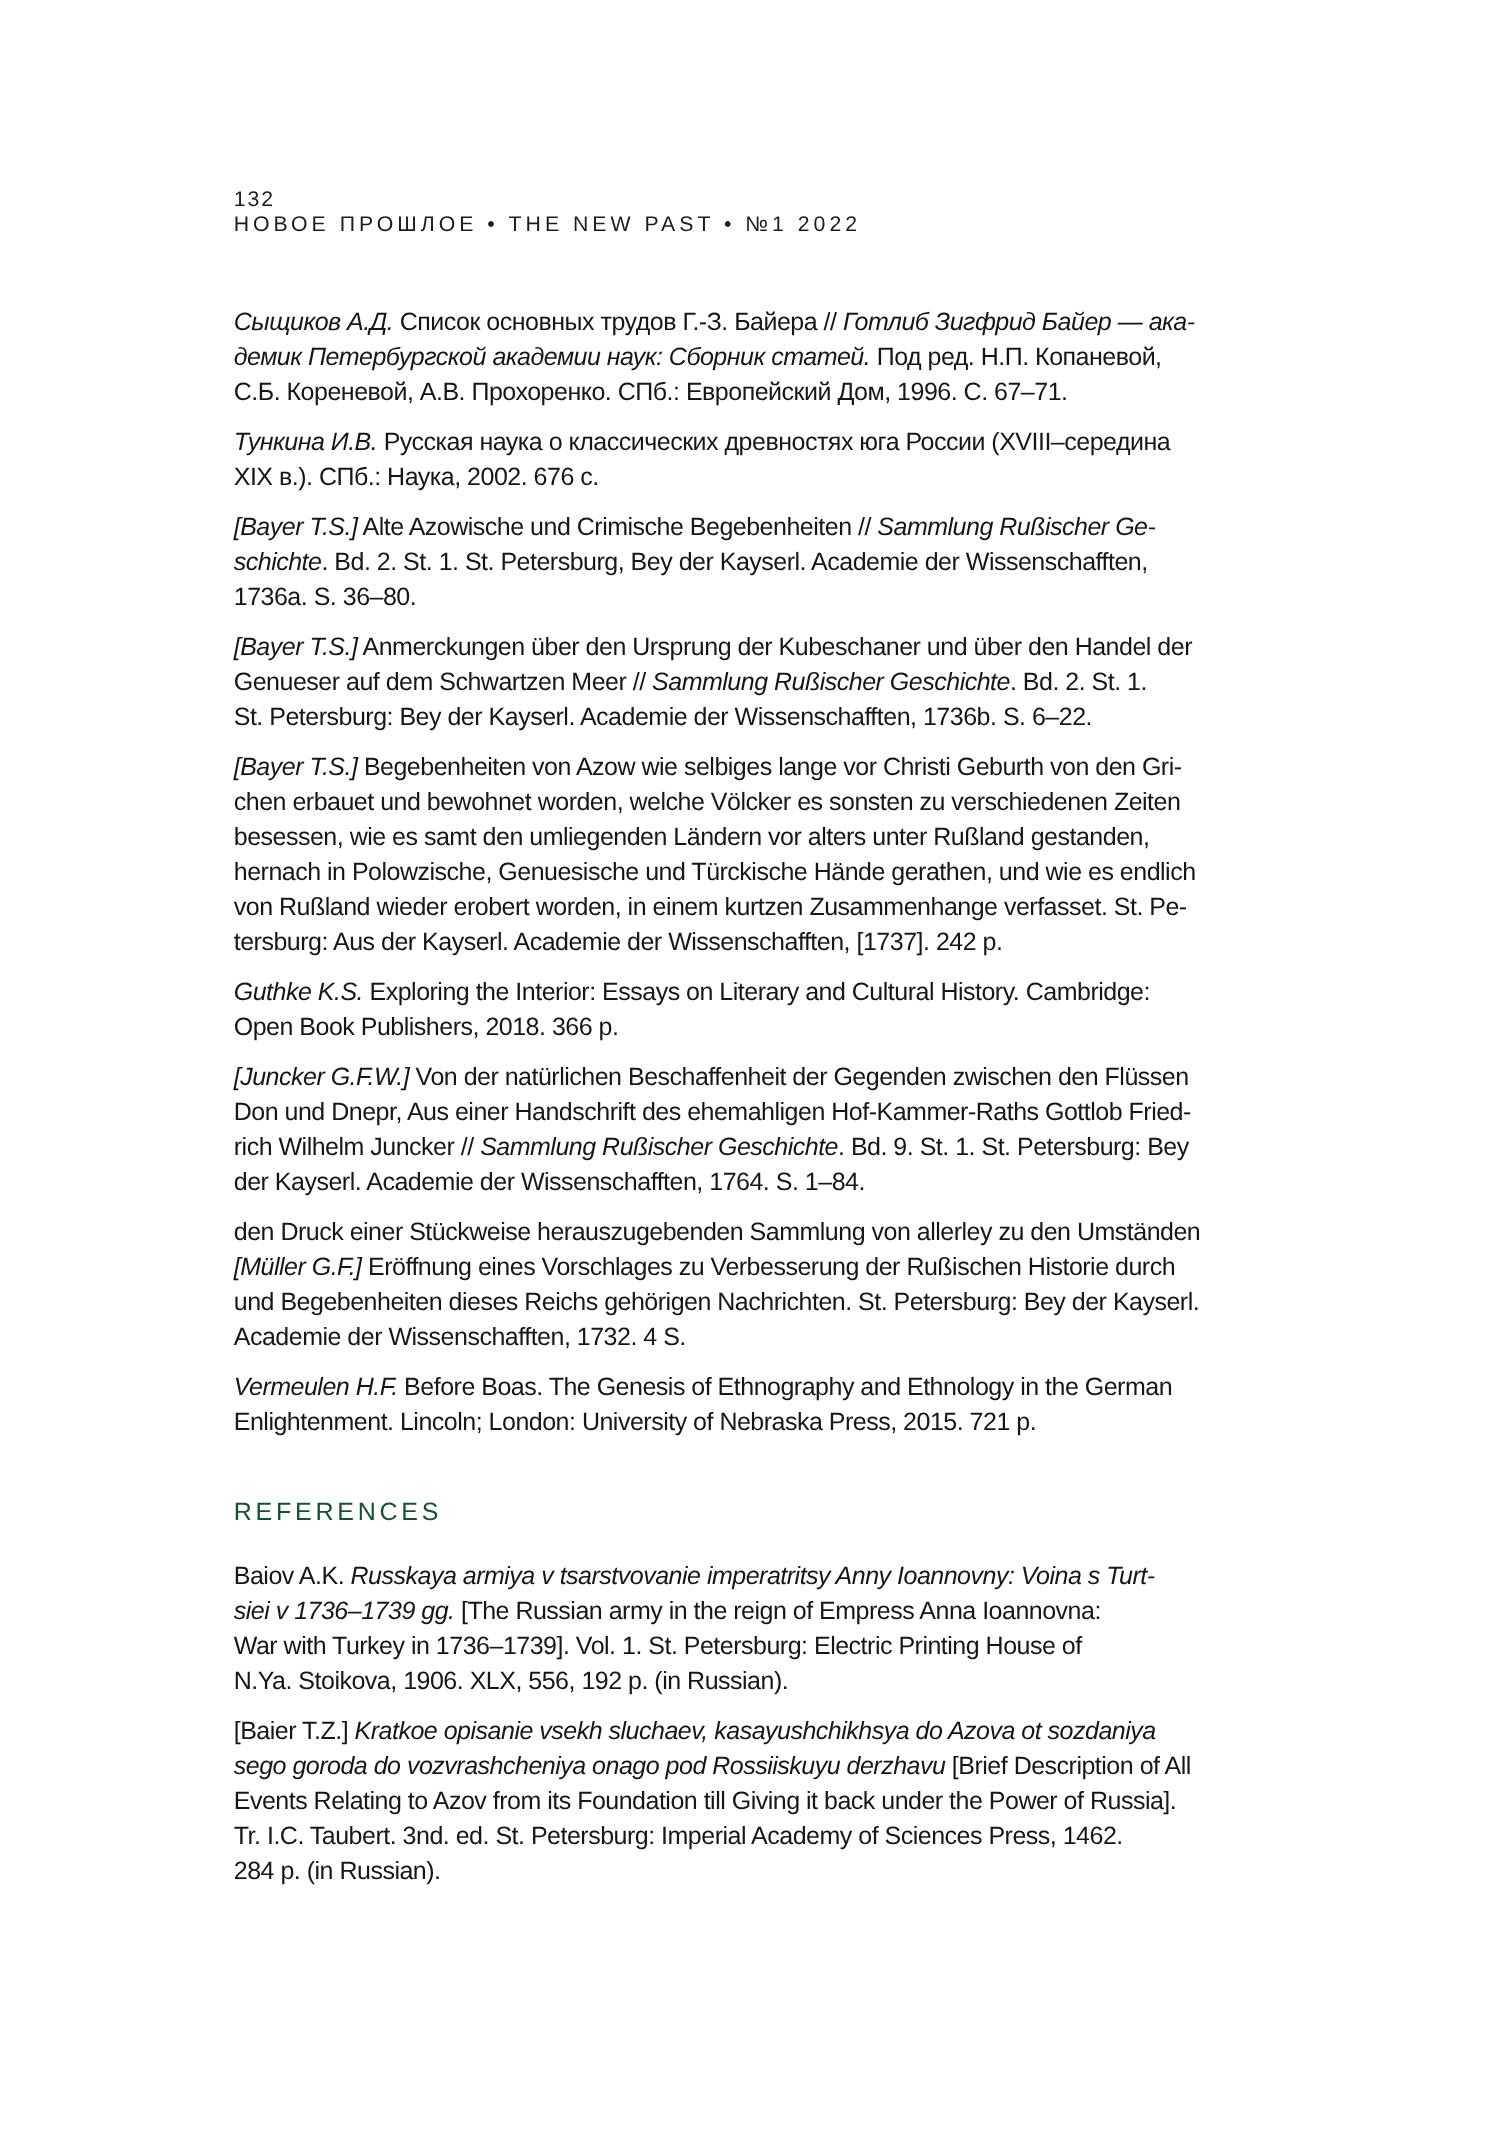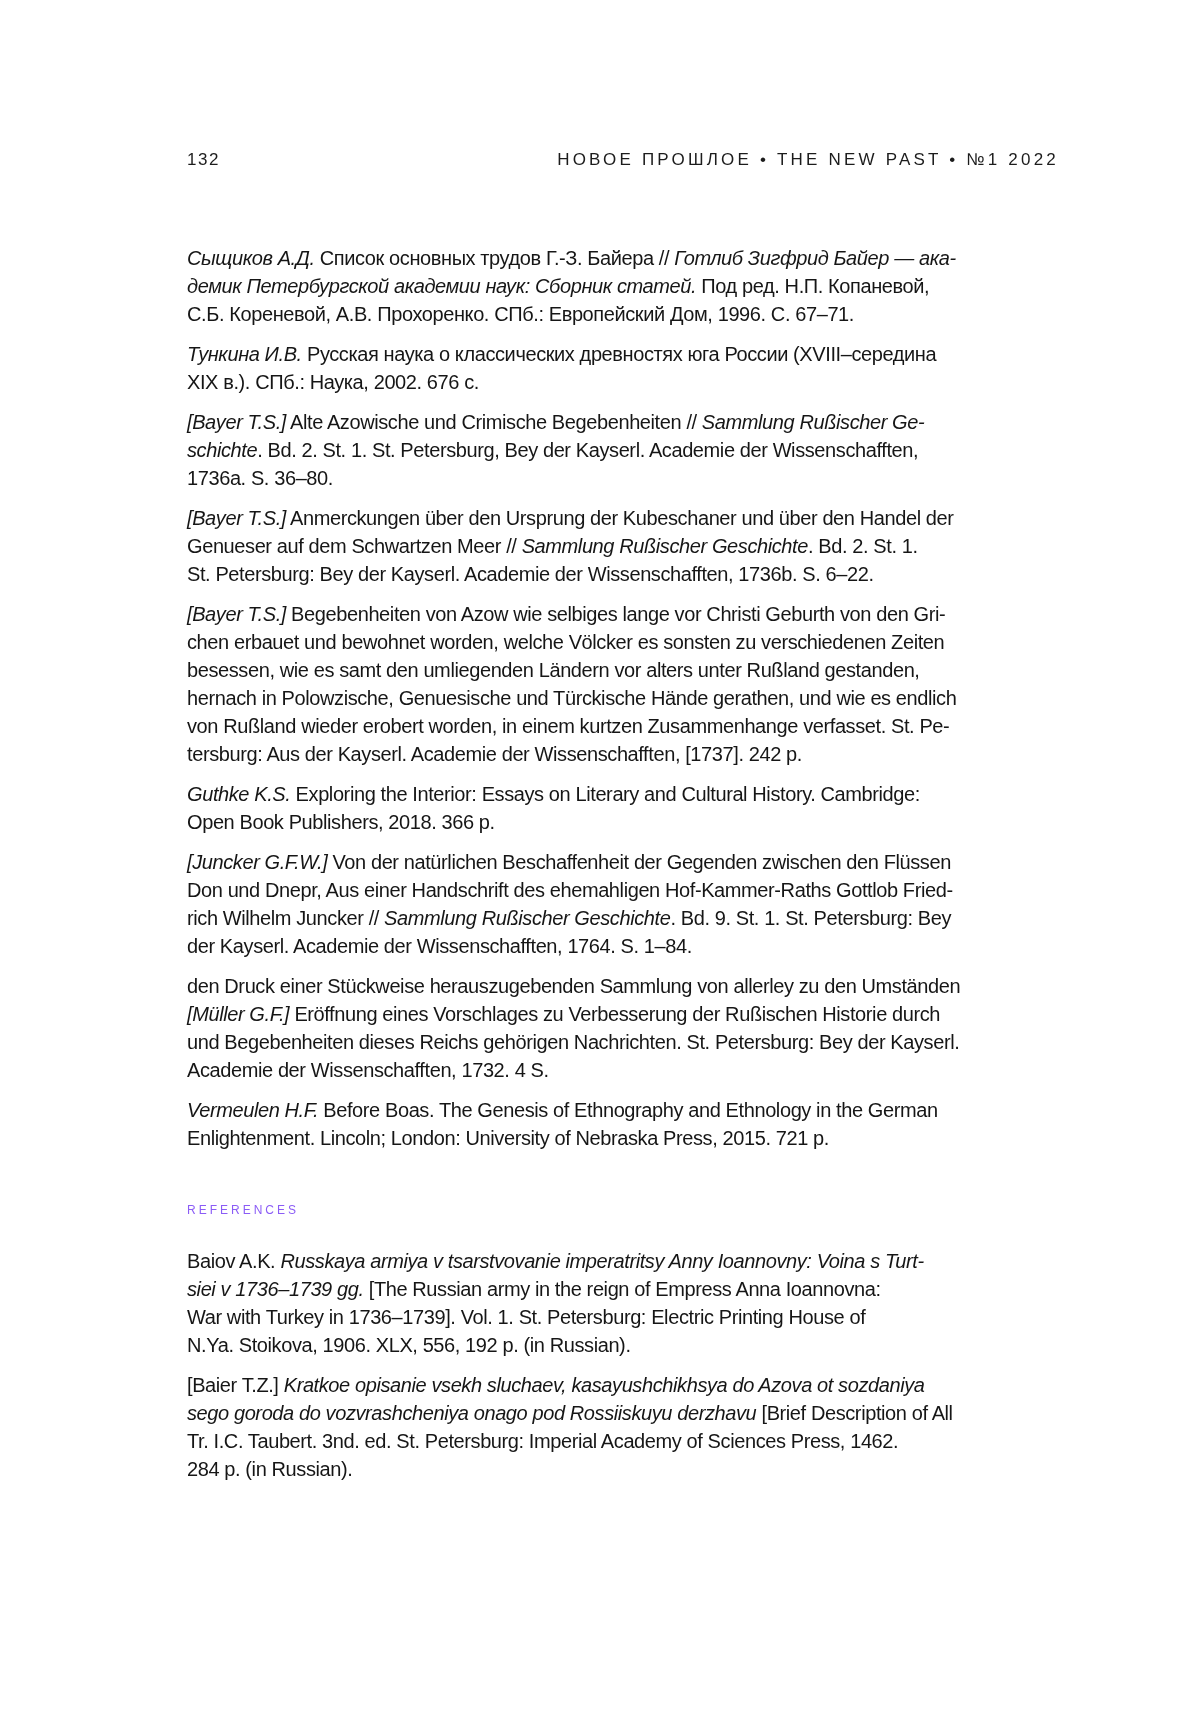--- a/index.html
+++ b/index.html
@@ -16,43 +16,44 @@
     position: absolute;
     top: 150px;
     left: 187px;
     width: 872px;
     display: flex;
     justify-content: space-between;
     align-items: baseline;
     font-size: 17px;
     line-height: 20px;
     color: #1c1c1c;
+    flex-direction: column;
   }
   .page-number { letter-spacing: 1.5px; }
   .running-title { letter-spacing: 3.2px; }
   .content {
     position: absolute;
     top: 244px;
     left: 187px;
     width: 872px;
     font-size: 20px;
     line-height: 28px;
     letter-spacing: -0.4px;
     color: #161616;
   }
   p.entry { margin: 0 0 12px 0; }
   p.entry .line { display: block; white-space: nowrap; }
   .i { font-style: italic; }
   .references-heading {
     margin: 44px 0 23px 0;
-    font-size: 12px;
+    font-size: 20px;
     line-height: 28px;
     letter-spacing: 3px;
     font-weight: 400;
-    color: #8b5cf6;
+    color: #14532d;
   }
 </style>
 </head>
 <body>
 
 <div class="page-header">
   <span class="page-number">132</span>
   <span class="running-title">НОВОЕ ПРОШЛОЕ • THE NEW PAST • №1 2022</span>
 </div>
 
@@ -110,17 +111,18 @@
   <div>
       <p class="entry">
         <span class="line"><span>Baiov A.K. </span><span class="i">Russkaya armiya v tsarstvovanie imperatritsy Anny Ioannovny: Voina s Turt-</span></span>
         <span class="line"><span class="i">siei v 1736–1739 gg.</span><span> [The Russian army in the reign of Empress Anna Ioannovna:</span></span>
         <span class="line"><span>War with Turkey in 1736–1739]. Vol. 1. St. Petersburg: Electric Printing House of</span></span>
         <span class="line"><span>N.Ya. Stoikova, 1906. XLX, 556, 192 p. (in Russian).</span></span>
       </p>
       <p class="entry">
         <span class="line"><span>[Baier T.Z.] </span><span class="i">Kratkoe opisanie vsekh sluchaev, kasayushchikhsya do Azova ot sozdaniya</span></span>
         <span class="line"><span class="i">sego goroda do vozvrashcheniya onago pod Rossiiskuyu derzhavu</span><span> [Brief Description of All</span></span>
+        <span class="line"><span>Events Relating to Azov from its Foundation till Giving it back under the Power of Russia].</span></span>
         <span class="line"><span>Tr. I.C. Taubert. 3nd. ed. St. Petersburg: Imperial Academy of Sciences Press, 1462.</span></span>
         <span class="line"><span>284 p. (in Russian).</span></span>
       </p>
     </div>
 </div>
 
 </body></html>

